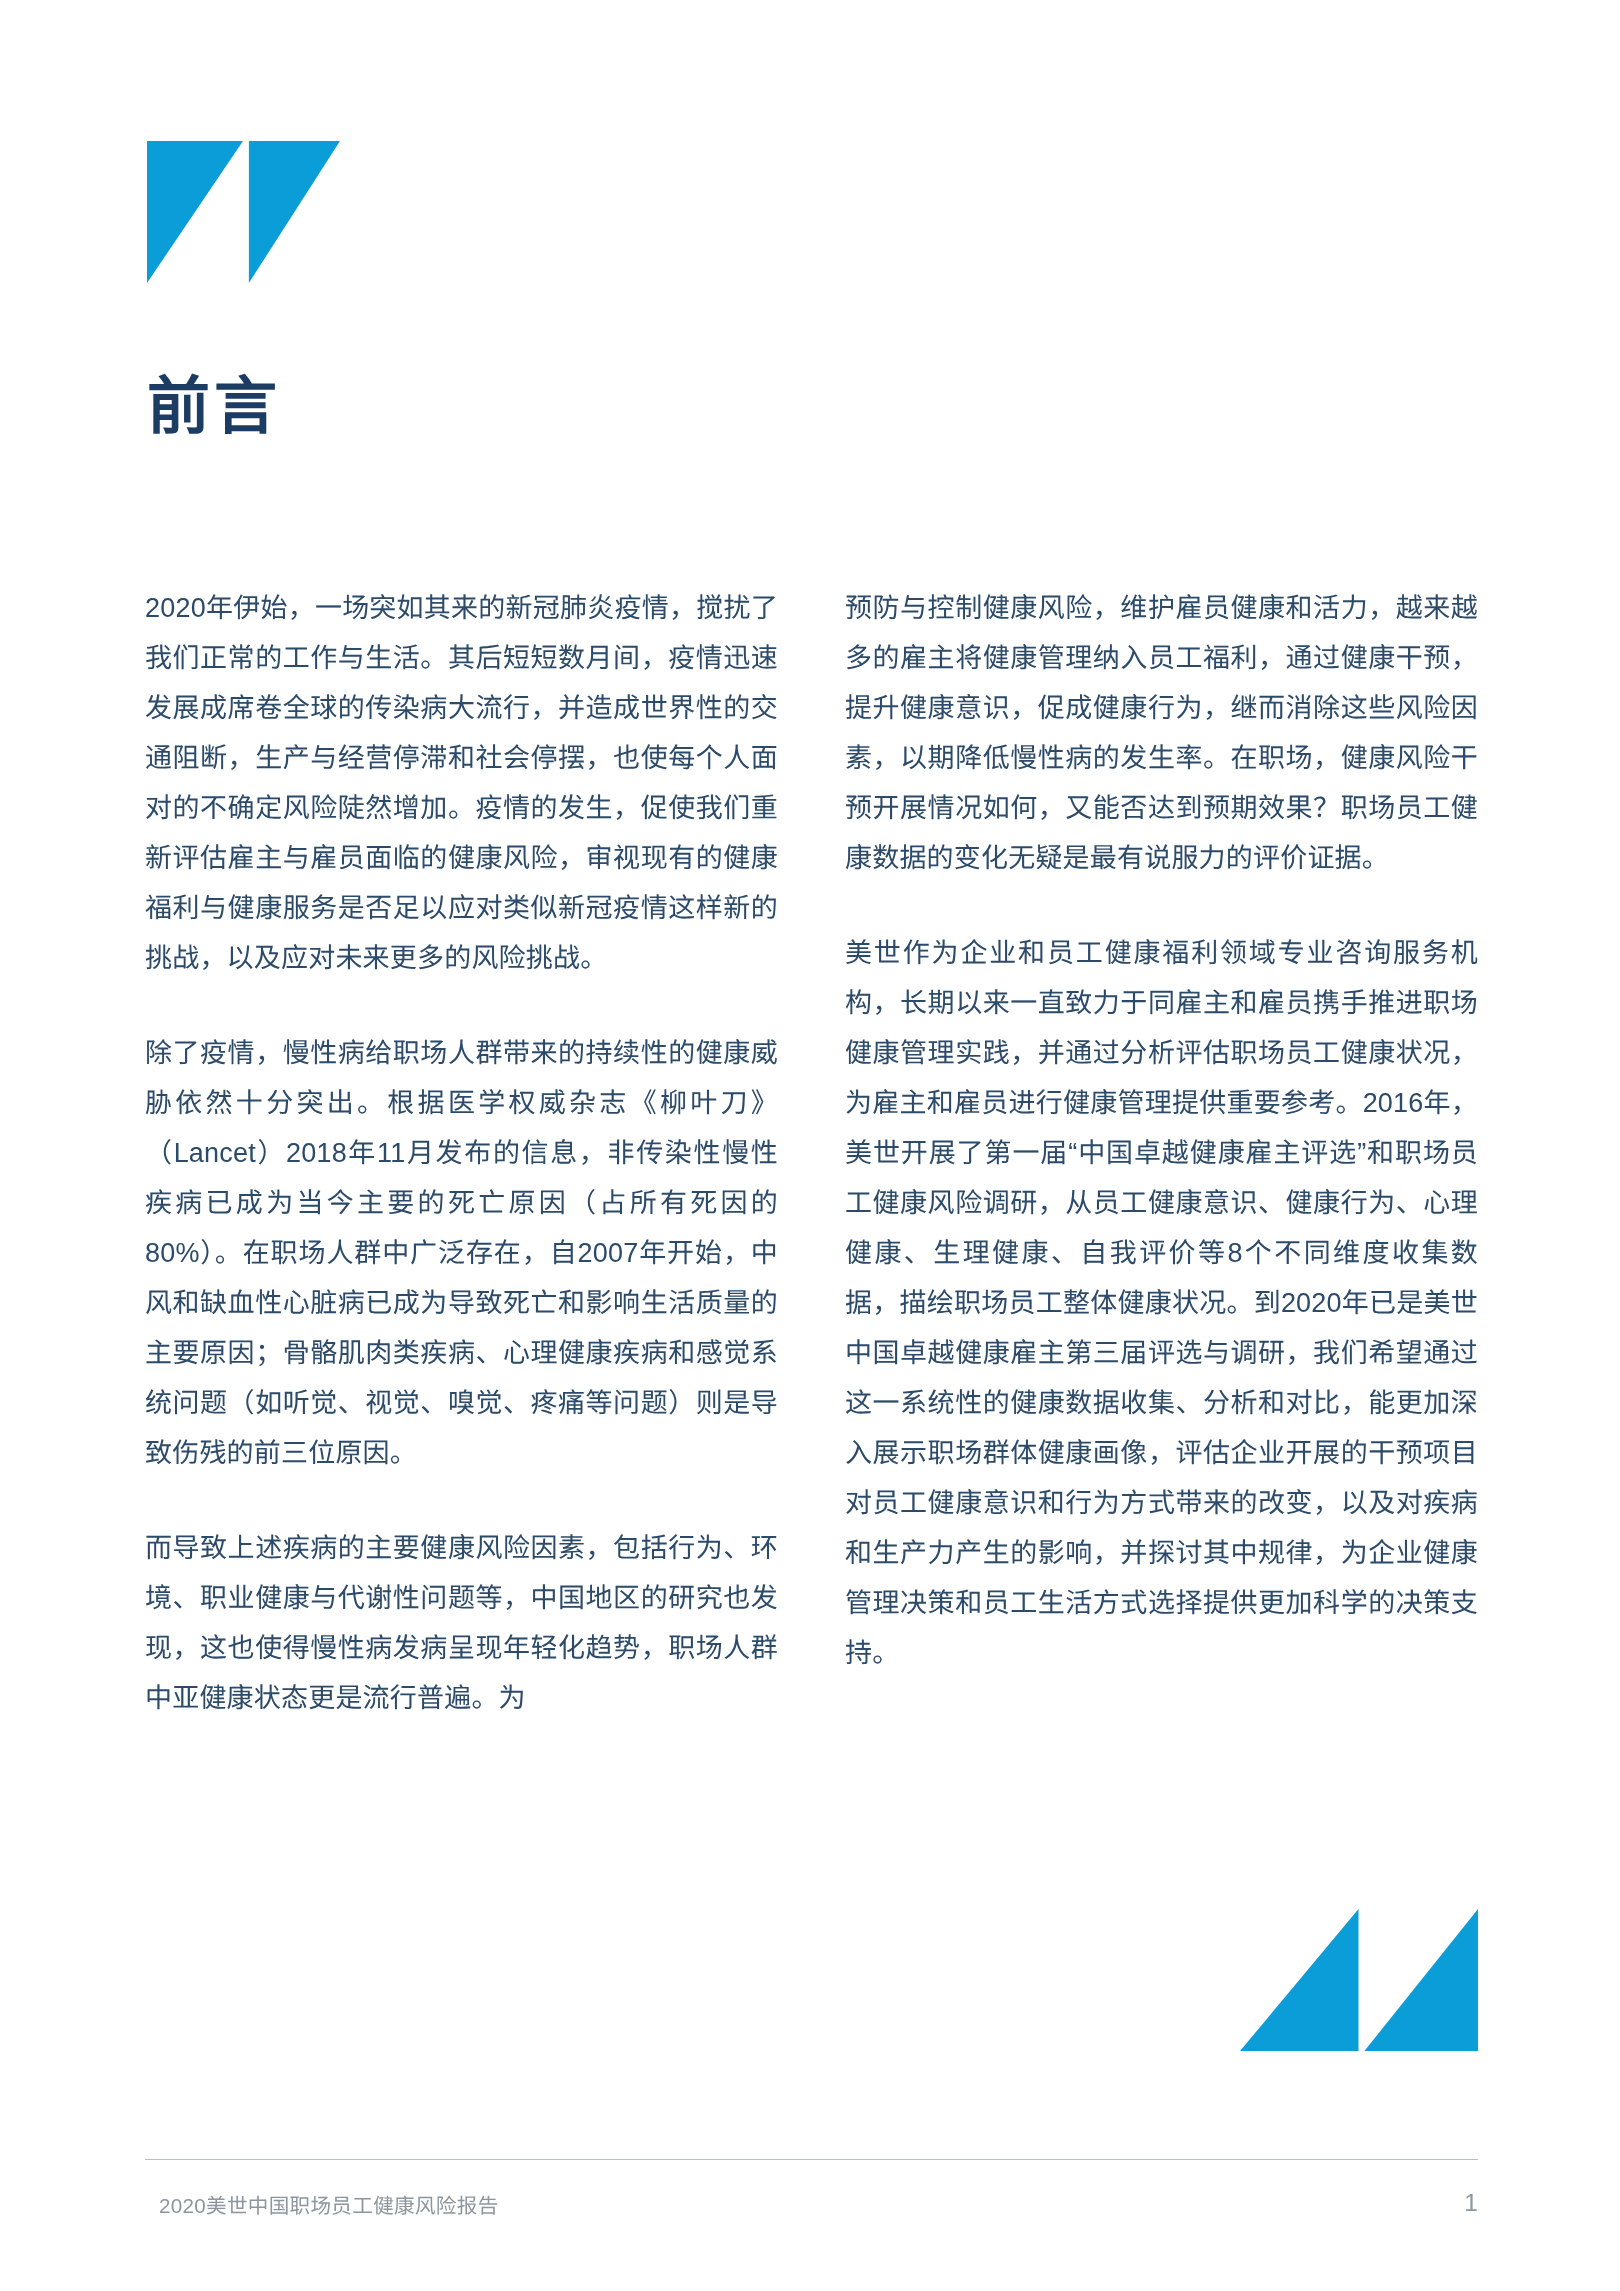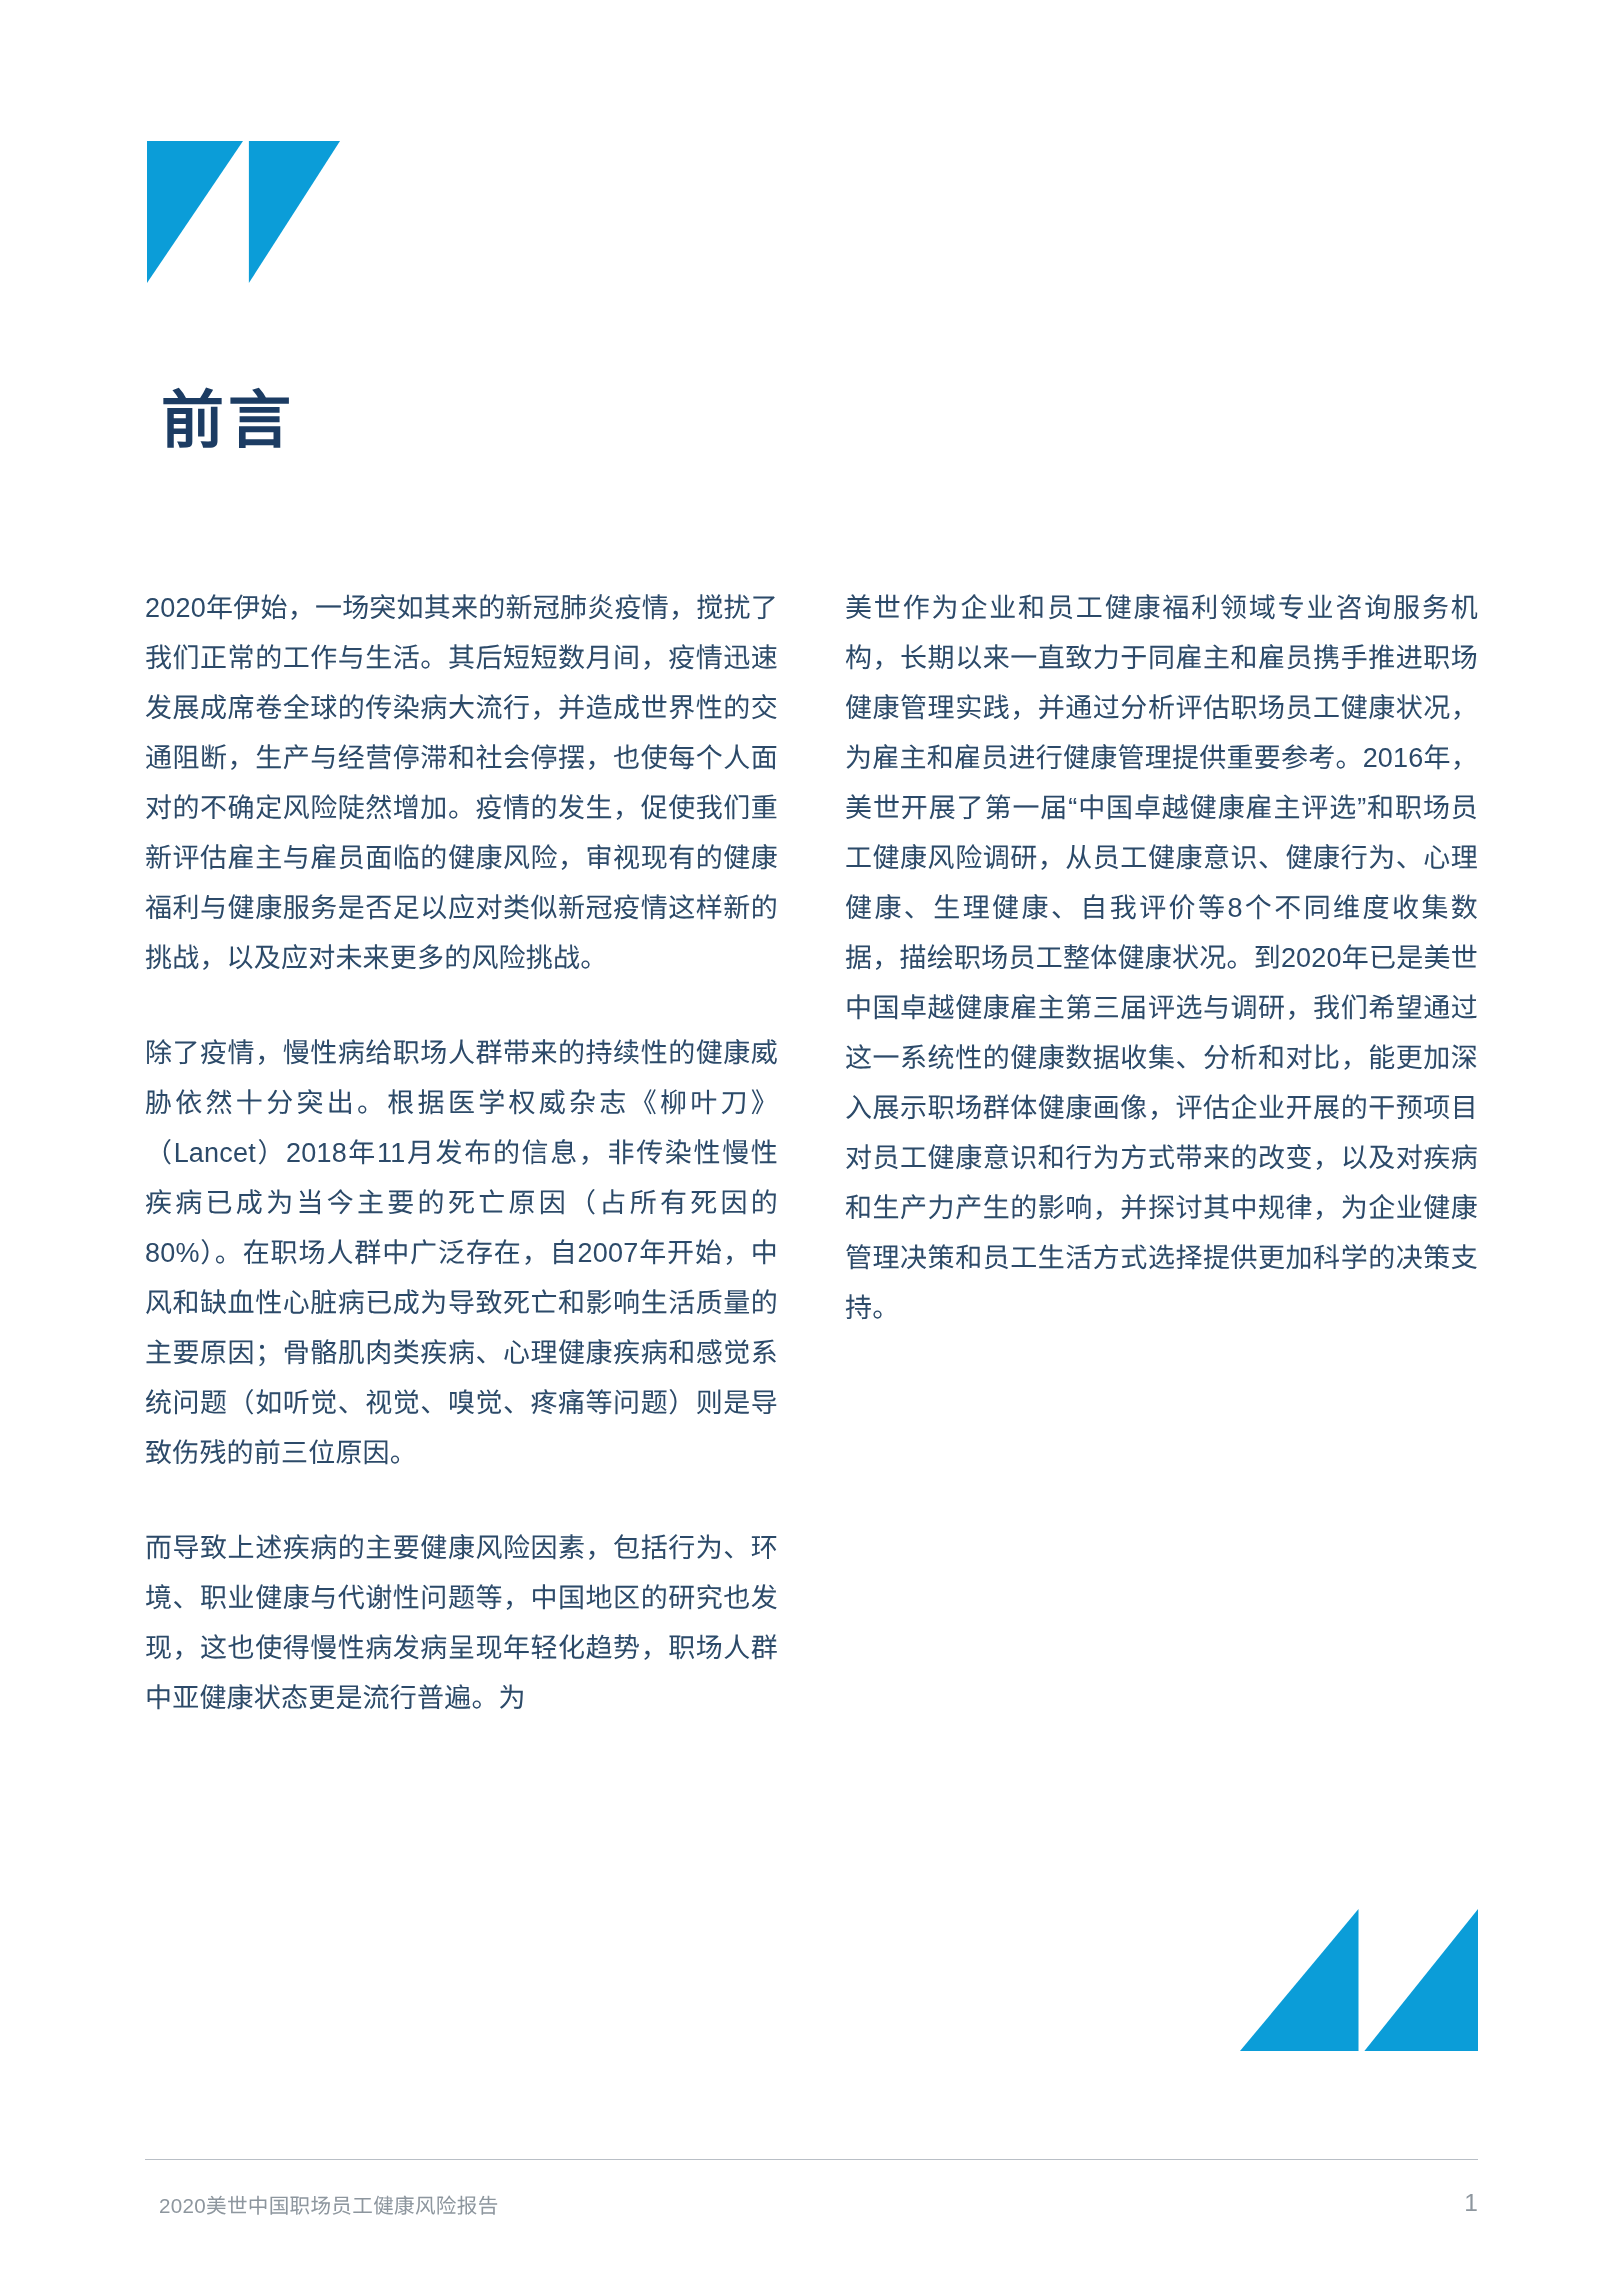--- a/index.html
+++ b/index.html
@@ -39,21 +39,21 @@
     top: 1909px;
     width: 238px;
     height: 142px;
   }
 
   
   .section-title {
     position: absolute;
     left: 145px;
     top: 370px;
-    margin: 16px;
+    margin: 2px;
     font-family: "DejaVu Serif", "Liberation Serif", serif;
     font-size: 63px;
     font-weight: 700;
     line-height: 1.08;
     letter-spacing: 3.9px;
     color: #1d3557;
     color: #1c3c63;
   }
 
   
@@ -128,20 +128,21 @@
 
   <div class="columns">
 
     <div class="column">
       <p>2020年伊始，一场突如其来的新冠肺炎疫情，搅扰了我们正常的工作与生活。其后短短数月间，疫情迅速发展成席卷全球的传染病大流行，并造成世界性的交通阻断，生产与经营停滞和社会停摆，也使每个人面对的不确定风险陡然增加。疫情的发生，促使我们重新评估雇主与雇员面临的健康风险，审视现有的健康福利与健康服务是否足以应对类似新冠疫情这样新的挑战，以及应对未来更多的风险挑战。</p>
       <p>除了疫情，慢性病给职场人群带来的持续性的健康威胁依然十分突出。根据医学权威杂志《柳叶刀》（Lancet）2018年11月发布的信息，非传染性慢性疾病已成为当今主要的死亡原因（占所有死因的80%）。在职场人群中广泛存在，自2007年开始，中风和缺血性心脏病已成为导致死亡和影响生活质量的主要原因；骨骼肌肉类疾病、心理健康疾病和感觉系统问题（如听觉、视觉、嗅觉、疼痛等问题）则是导致伤残的前三位原因。</p>
       <p>而导致上述疾病的主要健康风险因素，包括行为、环境、职业健康与代谢性问题等，中国地区的研究也发现，这也使得慢性病发病呈现年轻化趋势，职场人群中亚健康状态更是流行普遍。为</p>
     </div>
 
     <div class="column">
+      <p>预防与控制健康风险，维护雇员健康和活力，越来越多的雇主将健康管理纳入员工福利，通过健康干预，提升健康意识，促成健康行为，继而消除这些风险因素，以期降低慢性病的发生率。在职场，健康风险干预开展情况如何，又能否达到预期效果？职场员工健康数据的变化无疑是最有说服力的评价证据。</p>
       <p>美世作为企业和员工健康福利领域专业咨询服务机构，长期以来一直致力于同雇主和雇员携手推进职场健康管理实践，并通过分析评估职场员工健康状况，为雇主和雇员进行健康管理提供重要参考。2016年，美世开展了第一届“中国卓越健康雇主评选”和职场员工健康风险调研，从员工健康意识、健康行为、心理健康、生理健康、自我评价等8个不同维度收集数据，描绘职场员工整体健康状况。到2020年已是美世中国卓越健康雇主第三届评选与调研，我们希望通过这一系统性的健康数据收集、分析和对比，能更加深入展示职场群体健康画像，评估企业开展的干预项目对员工健康意识和行为方式带来的改变，以及对疾病和生产力产生的影响，并探讨其中规律，为企业健康管理决策和员工生活方式选择提供更加科学的决策支持。</p>
     </div>
 
   </div>
 
   <svg class="logo logo-bottom" viewBox="0 0 243 145" preserveAspectRatio="none" aria-hidden="true">
     <polygon points="0,145 121,145 121,0" fill="#0b9dd8"></polygon>
     <polygon points="127,145 243,145 243,0" fill="#0b9dd8"></polygon>
   </svg>
 

